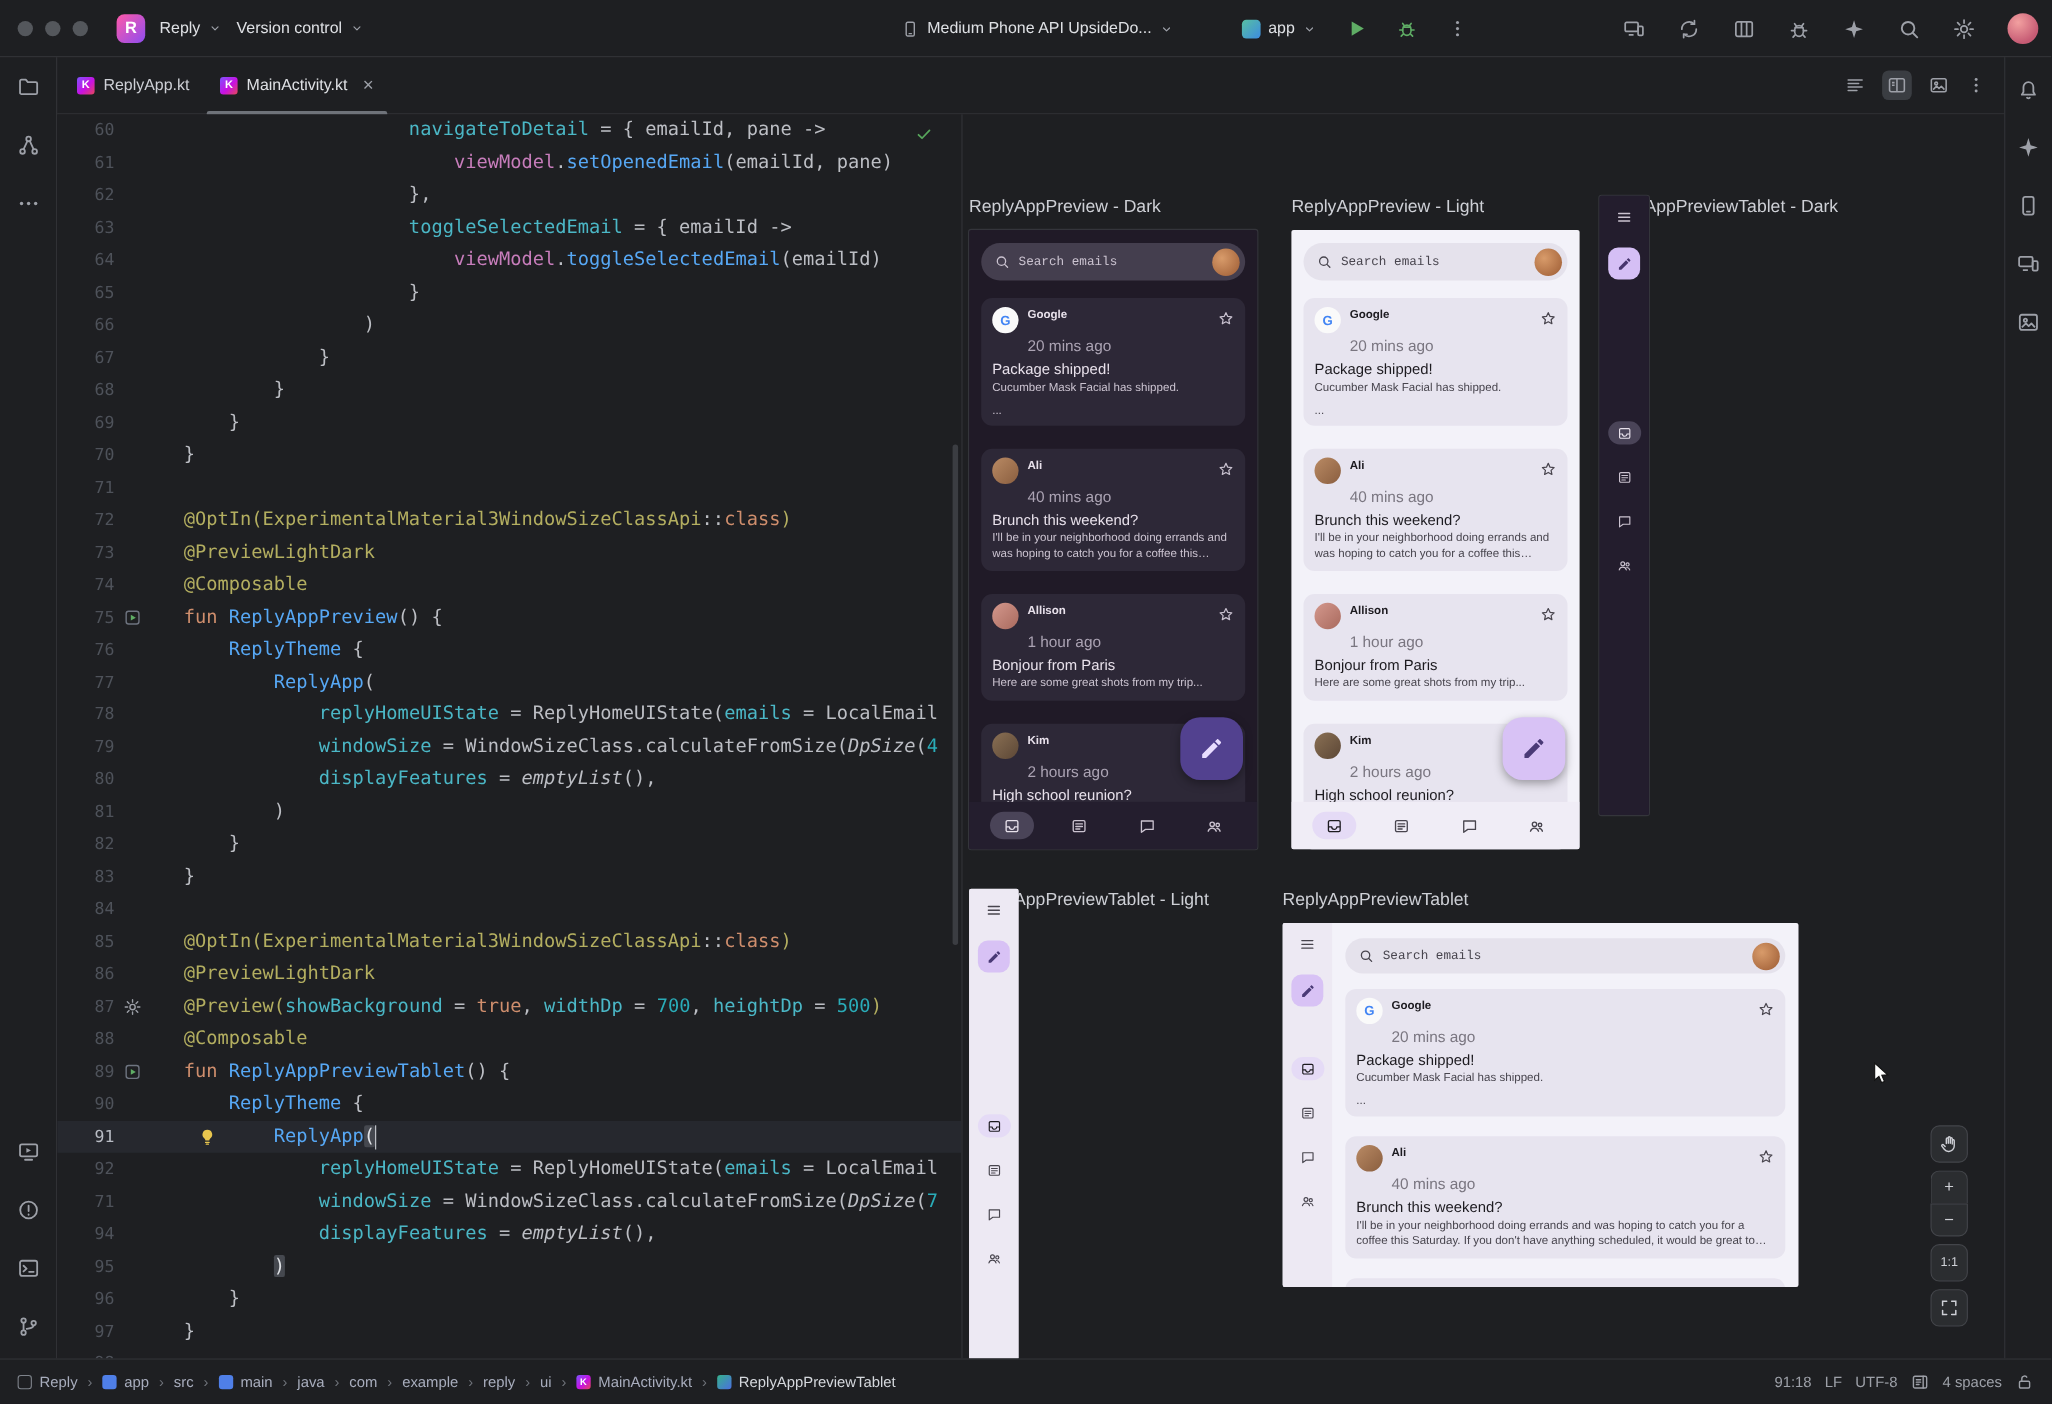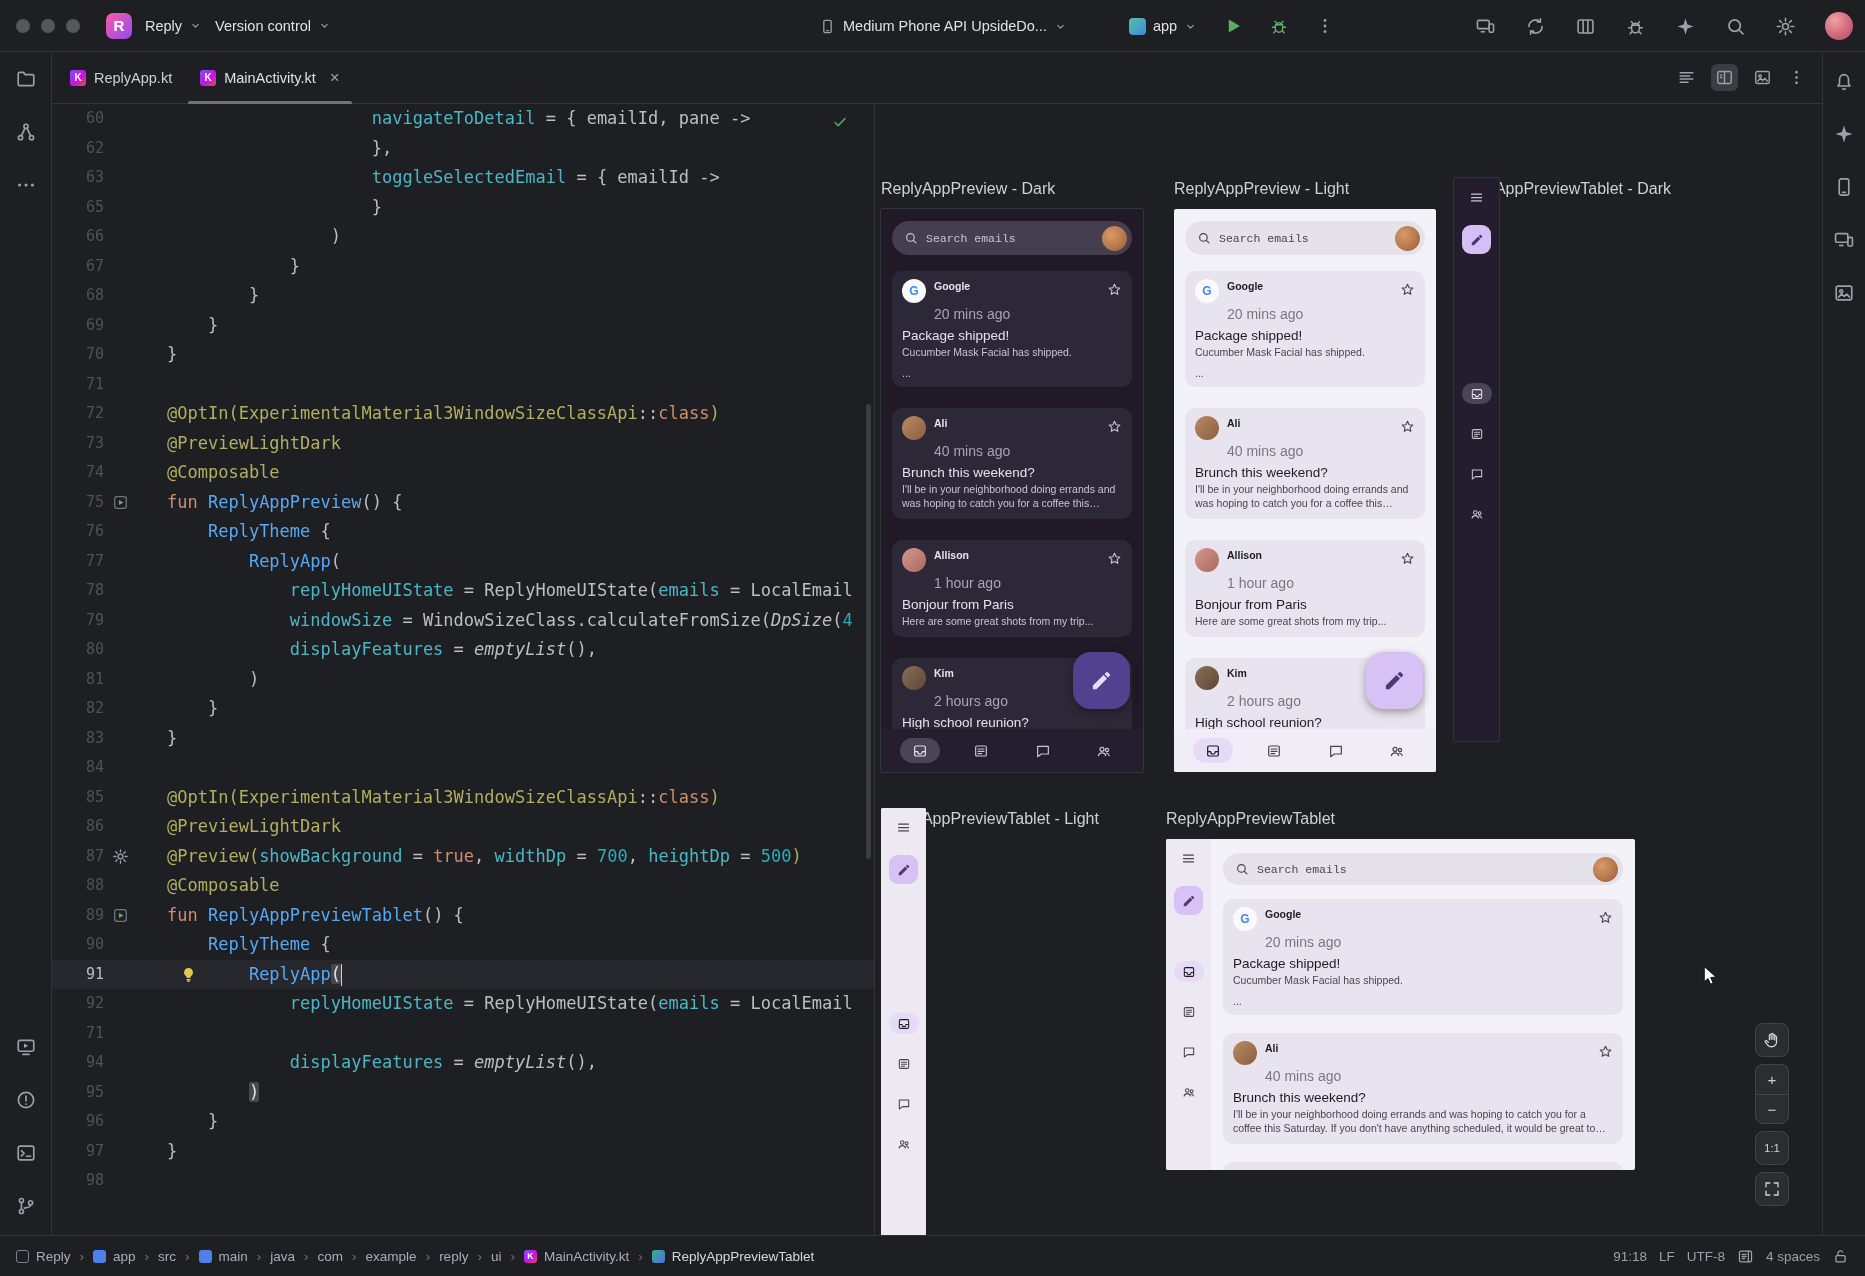--- a/index.html
+++ b/index.html
@@ -389,22 +389,24 @@
             <circle cx="12" cy="12" r="1.7"></circle>
             <circle cx="12" cy="18.7" r="1.7"></circle>
           </svg>
         </span>
     </div>
   </div>
 
   <div id="editor">
     <div id="code">
         <div class="cl"><span class="ln">60</span><span class="ct"><span class="d">                    </span><span class="na">navigateToDetail</span><span class="d"> = { emailId, pane -&gt;</span></span></div>
+        <div class="cl"><span class="ln">61</span><span class="ct"><span class="d">                        </span><span class="pr">viewModel</span><span class="d">.</span><span class="fc">setOpenedEmail</span><span class="d">(emailId, pane)</span></span></div>
         <div class="cl"><span class="ln">62</span><span class="ct"><span class="d">                    </span><span class="d">},</span></span></div>
         <div class="cl"><span class="ln">63</span><span class="ct"><span class="d">                    </span><span class="na">toggleSelectedEmail</span><span class="d"> = { emailId -&gt;</span></span></div>
+        <div class="cl"><span class="ln">64</span><span class="ct"><span class="d">                        </span><span class="pr">viewModel</span><span class="d">.</span><span class="fc">toggleSelectedEmail</span><span class="d">(emailId)</span></span></div>
         <div class="cl"><span class="ln">65</span><span class="ct"><span class="d">                    </span><span class="d">}</span></span></div>
         <div class="cl"><span class="ln">66</span><span class="ct"><span class="d">                </span><span class="d">)</span></span></div>
         <div class="cl"><span class="ln">67</span><span class="ct"><span class="d">            </span><span class="d">}</span></span></div>
         <div class="cl"><span class="ln">68</span><span class="ct"><span class="d">        </span><span class="d">}</span></span></div>
         <div class="cl"><span class="ln">69</span><span class="ct"><span class="d">    </span><span class="d">}</span></span></div>
         <div class="cl"><span class="ln">70</span><span class="ct"><span class="d">}</span></span></div>
         <div class="cl"><span class="ln">71</span><span class="ct"></span></div>
         <div class="cl"><span class="ln">72</span><span class="ct"><span class="an">@OptIn(ExperimentalMaterial3WindowSizeClassApi</span><span class="d">::</span><span class="kw">class</span><span class="an">)</span></span></div>
         <div class="cl"><span class="ln">73</span><span class="ct"><span class="an">@PreviewLightDark</span></span></div>
         <div class="cl"><span class="ln">74</span><span class="ct"><span class="an">@Composable</span></span></div>
@@ -431,21 +433,21 @@
         <div class="cl"><span class="ln">89</span><span class="gi svgi"><svg viewBox="0 0 24 24" fill="none">
               <rect x="3.8" y="3.8" width="16.4" height="16.4" rx="3.2" stroke="#6E7480" stroke-width="1.8"></rect>
               <path d="M9.8 8.3l6.4 3.7-6.4 3.7z" fill="#5FAD65"></path>
             </svg></span><span class="ct"><span class="kw">fun </span><span class="fd">ReplyAppPreviewTablet</span><span class="d">() {</span></span></div>
         <div class="cl"><span class="ln">90</span><span class="ct"><span class="d">    </span><span class="fc">ReplyTheme</span><span class="d"> {</span></span></div>
         <div class="cl cur"><span class="ln">91</span><span class="bulb svgi"><svg viewBox="0 0 24 24">
               <path d="M12 2.8a6.2 6.2 0 00-3.7 11.2c.6.5 1 1.2 1.1 2l.1.8h5l.1-.8c.1-.8.5-1.5 1.1-2A6.2 6.2 0 0012 2.8z" fill="#E8C64E"></path>
               <path d="M9.7 19.2h4.6M10.6 21.4h2.8" stroke="#E8C64E" stroke-width="1.6" stroke-linecap="round"></path>
             </svg></span><span class="ct"><span class="d">        </span><span class="fc">ReplyApp</span><span class="bm">(</span></span><span class="caret" style="left: 288.91px;"></span></div>
         <div class="cl"><span class="ln">92</span><span class="ct"><span class="d">            </span><span class="na">replyHomeUIState</span><span class="d"> = ReplyHomeUIState(</span><span class="na">emails</span><span class="d"> = LocalEmail</span></span></div>
-        <div class="cl"><span class="ln">71</span></div>
+        <div class="cl"><span class="ln">71</span><span class="ct"><span class="d">            </span><span class="na">windowSize</span><span class="d"> = WindowSizeClass.calculateFromSize(</span><span class="it">DpSize</span><span class="d">(</span><span class="nm">7</span></span></div>
         <div class="cl"><span class="ln">94</span><span class="ct"><span class="d">            </span><span class="na">displayFeatures</span><span class="d"> = </span><span class="it">emptyList</span><span class="d">(),</span></span></div>
         <div class="cl"><span class="ln">95</span><span class="ct"><span class="d">        </span><span class="bm">)</span></span></div>
         <div class="cl"><span class="ln">96</span><span class="ct"><span class="d">    </span><span class="d">}</span></span></div>
         <div class="cl"><span class="ln">97</span><span class="ct"><span class="d">}</span></span></div>
         <div class="cl"><span class="ln">98</span><span class="ct"></span></div>
       </div>
     <span class="inspect svgi">
         <svg viewBox="0 0 24 24" fill="none" stroke="currentColor" stroke-width="2.4" stroke-linecap="round" stroke-linejoin="round">
           <path d="M4.5 12.8l4.8 4.7L19.5 6.8"></path>
         </svg>

